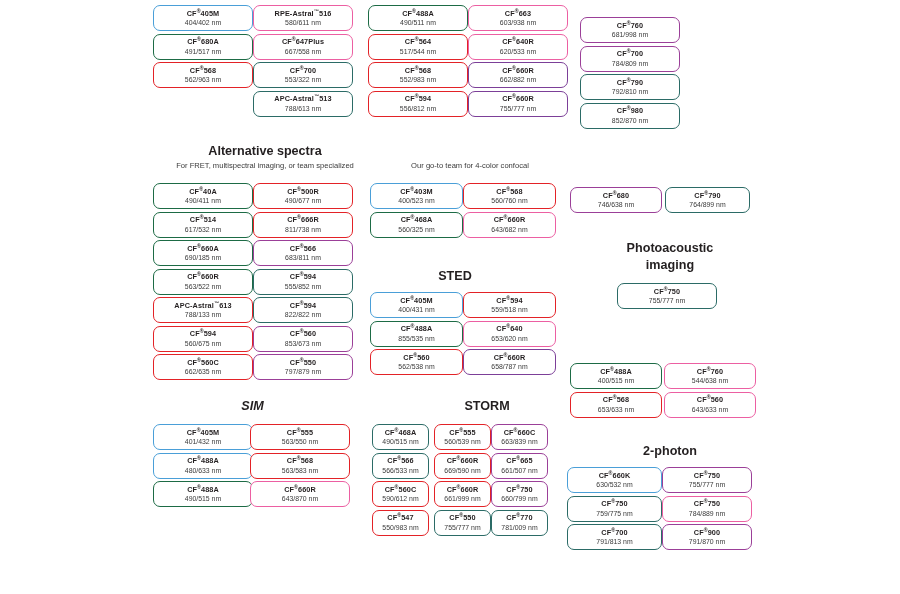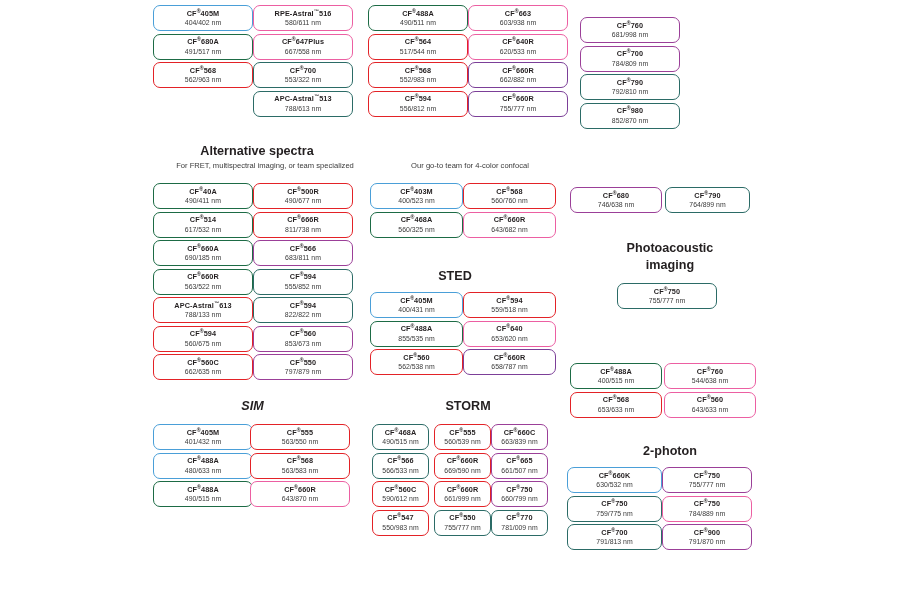--- a/index.html
+++ b/index.html
@@ -43,35 +43,35 @@
     position:absolute;text-align:center;
     font-size:7.6px;font-weight:normal;color:#3a3a3a;
     white-space:nowrap;
   }
 </style>
 </head>
 <body>
 
 <div class="canvas">
 
-  <div class="sec-title" style="left:142px;top:144px;width:230px;">Alternative spectra</div>
+  <div class="sec-title" style="left:150px;top:144px;width:230px;">Alternative spectra</div>
   <div class="sec-sub" style="left:140px;top:161px;width:250px;">For FRET, multispectral imaging, or team specialized</div>
 
   <div class="sec-sub" style="left:375px;top:161px;width:190px;">Our go-to team for 4-color confocal</div>
 
   <div class="sec-title" style="left:360px;top:269px;width:190px;">STED</div>
 
   <div class="sec-title two" style="left:585px;top:241px;width:170px;">Photoacoustic</div>
   <div class="sec-title two" style="left:585px;top:258px;width:170px;">imaging</div>
 
   <div class="sec-title" style="left:563px;top:337px;width:170px;margin-top:40px;">TIRF</div>
 
   <div class="sec-title" style="left:150px;top:399px;width:205px;font-style:italic;">SIM</div>
 
-  <div class="sec-title" style="left:378px;top:399px;width:180px;text-align:center;">STORM</div>
+  <div class="sec-title" style="left:397px;top:399px;width:180px;text-align:center;">STORM</div>
 
   <div class="sec-title" style="left:585px;top:444px;width:170px;">2-photon</div>
 
   <div id="chip-layer">
       <div class="chip" style="left: 153px; top: 5px; width: 100px; height: 26px; border-color: rgb(74, 159, 216);">
         <div class="nm">CF<sup>®</sup>405M</div>
         <div class="wl">404/402 nm</div>
       </div>
       <div class="chip" style="left: 153px; top: 33.5px; width: 100px; height: 26px; border-color: rgb(29, 107, 69);">
         <div class="nm">CF<sup>®</sup>680A</div>

